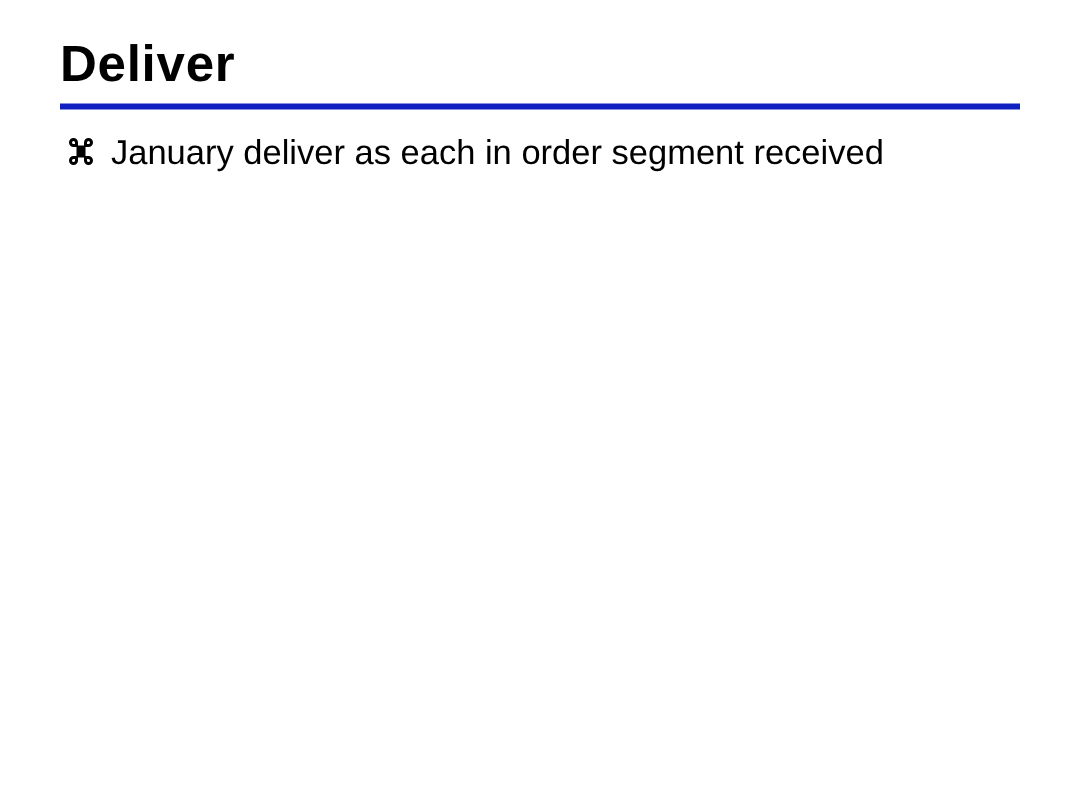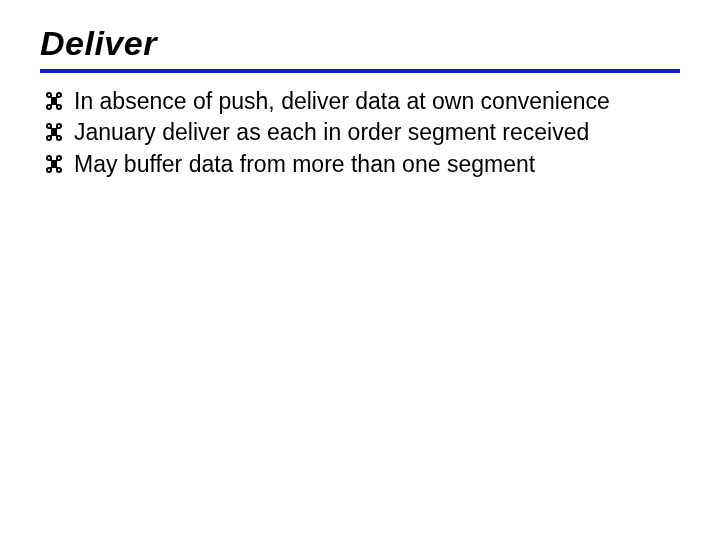--- a/index.html
+++ b/index.html
@@ -18,21 +18,20 @@
     box-sizing: border-box;
     padding: 24px 40px 0 40px;
   }
   .title {
     font-family: "Arial Black", Arial, sans-serif;
     font-weight: 900;
     font-size: 34px;
     letter-spacing: 0.5px;
     margin: 0 0 6px 0;
     padding: 0;
-    font-style: italic;
   }
   .rule {
     border: none;
     border-top: 4px solid #1020c0;
     margin: 0 0 14px 0;
     width: 100%;
   }
   ul.bullets {
     list-style: none;
     margin: 0;
@@ -62,36 +61,16 @@
   <hr class="rule">
   <ul class="bullets">
     <li>
       <span class="bullet-icon">
         <svg viewBox="0 0 20 20" width="20" height="20">
           <path d="M5 1 a3 3 0 1 0 0 6 h2 V5 H5 a1 1 0 1 1 1-1 v3 h8 V4 a1 1 0 1 1 1 1 h-2 v2 h2 a3 3 0 1 0 0-6 a3 3 0 0 0-3 3 v2 H8 V4 a3 3 0 0 0-3-3 z
                    M5 19 a3 3 0 1 1 0-6 h2 v2 H5 a1 1 0 1 0 1 1 v-3 h8 v3 a1 1 0 1 0 1-1 h-2 v-2 h2 a3 3 0 1 1 0 6 a3 3 0 0 1-3-3 v-2 H8 v2 a3 3 0 0 1-3 3 z
                    M7 7 h6 v6 H7 z" fill="#000"></path>
         </svg>
       </span>
-      <span>In absence of push, deliver data at own convenience</span>
-    </li>
-    <li>
-      <span class="bullet-icon">
-        <svg viewBox="0 0 20 20" width="20" height="20">
-          <path d="M5 1 a3 3 0 1 0 0 6 h2 V5 H5 a1 1 0 1 1 1-1 v3 h8 V4 a1 1 0 1 1 1 1 h-2 v2 h2 a3 3 0 1 0 0-6 a3 3 0 0 0-3 3 v2 H8 V4 a3 3 0 0 0-3-3 z
-                   M5 19 a3 3 0 1 1 0-6 h2 v2 H5 a1 1 0 1 0 1 1 v-3 h8 v3 a1 1 0 1 0 1-1 h-2 v-2 h2 a3 3 0 1 1 0 6 a3 3 0 0 1-3-3 v-2 H8 v2 a3 3 0 0 1-3 3 z
-                   M7 7 h6 v6 H7 z" fill="#000"></path>
-        </svg>
-      </span>
       <span>January deliver as each in order segment received</span>
-    </li>
-    <li>
-      <span class="bullet-icon">
-        <svg viewBox="0 0 20 20" width="20" height="20">
-          <path d="M5 1 a3 3 0 1 0 0 6 h2 V5 H5 a1 1 0 1 1 1-1 v3 h8 V4 a1 1 0 1 1 1 1 h-2 v2 h2 a3 3 0 1 0 0-6 a3 3 0 0 0-3 3 v2 H8 V4 a3 3 0 0 0-3-3 z
-                   M5 19 a3 3 0 1 1 0-6 h2 v2 H5 a1 1 0 1 0 1 1 v-3 h8 v3 a1 1 0 1 0 1-1 h-2 v-2 h2 a3 3 0 1 1 0 6 a3 3 0 0 1-3-3 v-2 H8 v2 a3 3 0 0 1-3 3 z
-                   M7 7 h6 v6 H7 z" fill="#000"></path>
-        </svg>
-      </span>
-      <span>May buffer data from more than one segment</span>
     </li>
   </ul>
 </div>
 
 </body></html>

